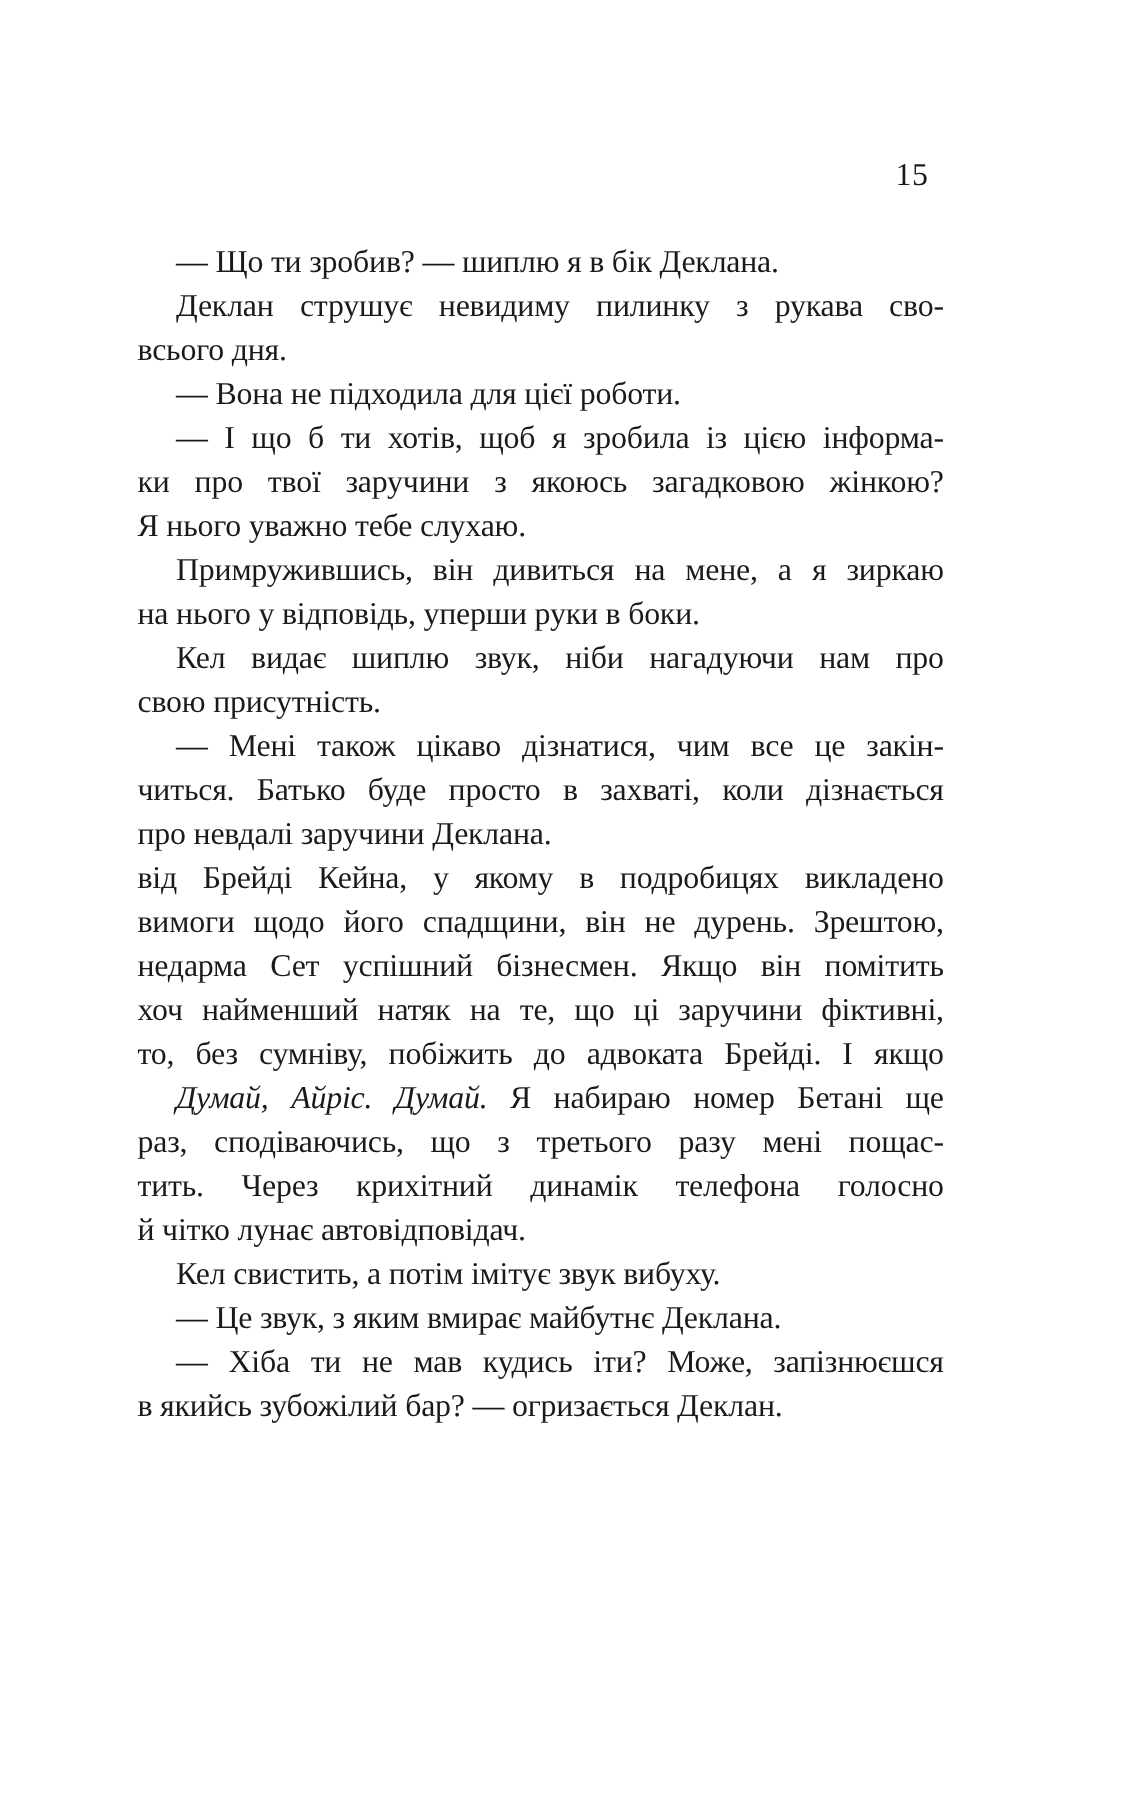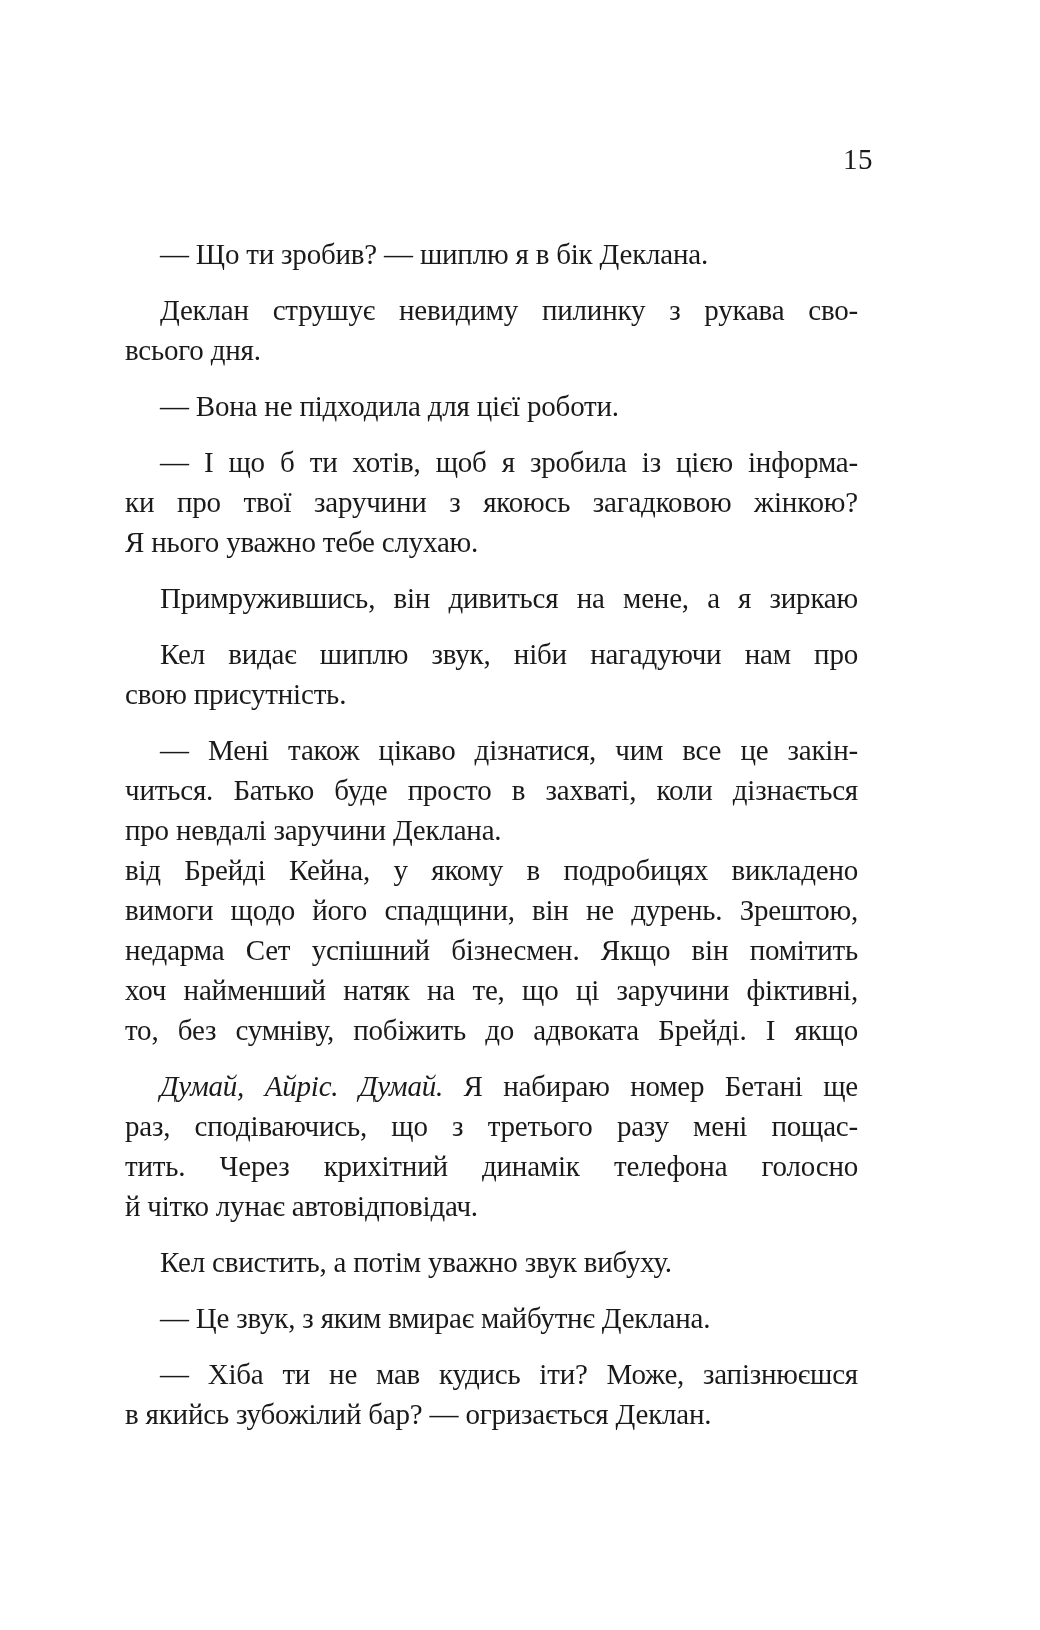--- a/index.html
+++ b/index.html
@@ -11,21 +11,21 @@
     height: 1630px;
     background: #ffffff;
     position: relative;
     font-family: "Liberation Serif", "DejaVu Serif", serif;
     color: #1a1a1a;
     overflow: hidden;
   }
   .page-number {
     position: absolute;
     top: 145px;
-    left: 140px;
+    left: 111px;
     width: 733px;
     text-align: right;
     font-size: 29px;
     line-height: 1;
     letter-spacing: 0.5px;
   }
   .text-block {
     position: absolute;
     top: 218px;
     left: 125px;
@@ -37,52 +37,52 @@
   .line {
     text-align: justify;
     text-align-last: justify;
     white-space: normal;
   }
   .line.last {
     text-align-last: left;
   }
   .line.first {
     padding-left: 35px;
-    margin-top: 16px;
   }
   .it {
     font-style: italic;
   }
 </style>
 </head>
 <body>
 
 <div>
   <div class="page-number">15</div>
   <div class="text-block">
       <div class="line first last"><span>— Що ти зробив? — шиплю я в бік Деклана.</span></div>
       <div class="line first"><span>Деклан струшує невидиму пилинку з рукава сво-</span></div>
       <div class="line last"><span>всього дня.</span></div>
       <div class="line first last"><span>— Вона не підходила для цієї роботи.</span></div>
       <div class="line first"><span>— І що б ти хотів, щоб я зробила із цією інформа-</span></div>
       <div class="line"><span>ки про твої заручини з якоюсь загадковою жінкою?</span></div>
       <div class="line last"><span>Я нього уважно тебе слухаю.</span></div>
       <div class="line first"><span>Примружившись, він дивиться на мене, а я зиркаю</span></div>
+      <div class="line last"><span>на нього у відповідь, уперши руки в боки.</span></div>
       <div class="line first"><span>Кел видає шиплю звук, ніби нагадуючи нам про</span></div>
       <div class="line last"><span>свою присутність.</span></div>
       <div class="line first"><span>— Мені також цікаво дізнатися, чим все це закін-</span></div>
       <div class="line"><span>читься. Батько буде просто в захваті, коли дізнається</span></div>
       <div class="line last"><span>про невдалі заручини Деклана.</span></div>
       <div class="line"><span>від Брейді Кейна, у якому в подробицях викладено</span></div>
       <div class="line"><span>вимоги щодо його спадщини, він не дурень. Зрештою,</span></div>
       <div class="line"><span>недарма Сет успішний бізнесмен. Якщо він помітить</span></div>
       <div class="line"><span>хоч найменший натяк на те, що ці заручини фіктивні,</span></div>
       <div class="line"><span>то, без сумніву, побіжить до адвоката Брейді. І якщо</span></div>
       <div class="line first"><span class="it">Думай, Айріс. Думай.</span><span> Я набираю номер Бетані ще</span></div>
       <div class="line"><span>раз, сподіваючись, що з третього разу мені пощас-</span></div>
       <div class="line"><span>тить. Через крихітний динамік телефона голосно</span></div>
       <div class="line last"><span>й чітко лунає автовідповідач.</span></div>
-      <div class="line first last"><span>Кел свистить, а потім уважно звук вибуху.</span></div>
+      <div class="line first last"><span>Кел свистить, а потім імітує звук вибуху.</span></div>
       <div class="line first last"><span>— Це звук, з яким вмирає майбутнє Деклана.</span></div>
       <div class="line first"><span>— Хіба ти не мав кудись іти? Може, запізнюєшся</span></div>
       <div class="line last"><span>в якийсь зубожілий бар? — огризається Деклан.</span></div>
     </div>
 </div>
 
 </body></html>

